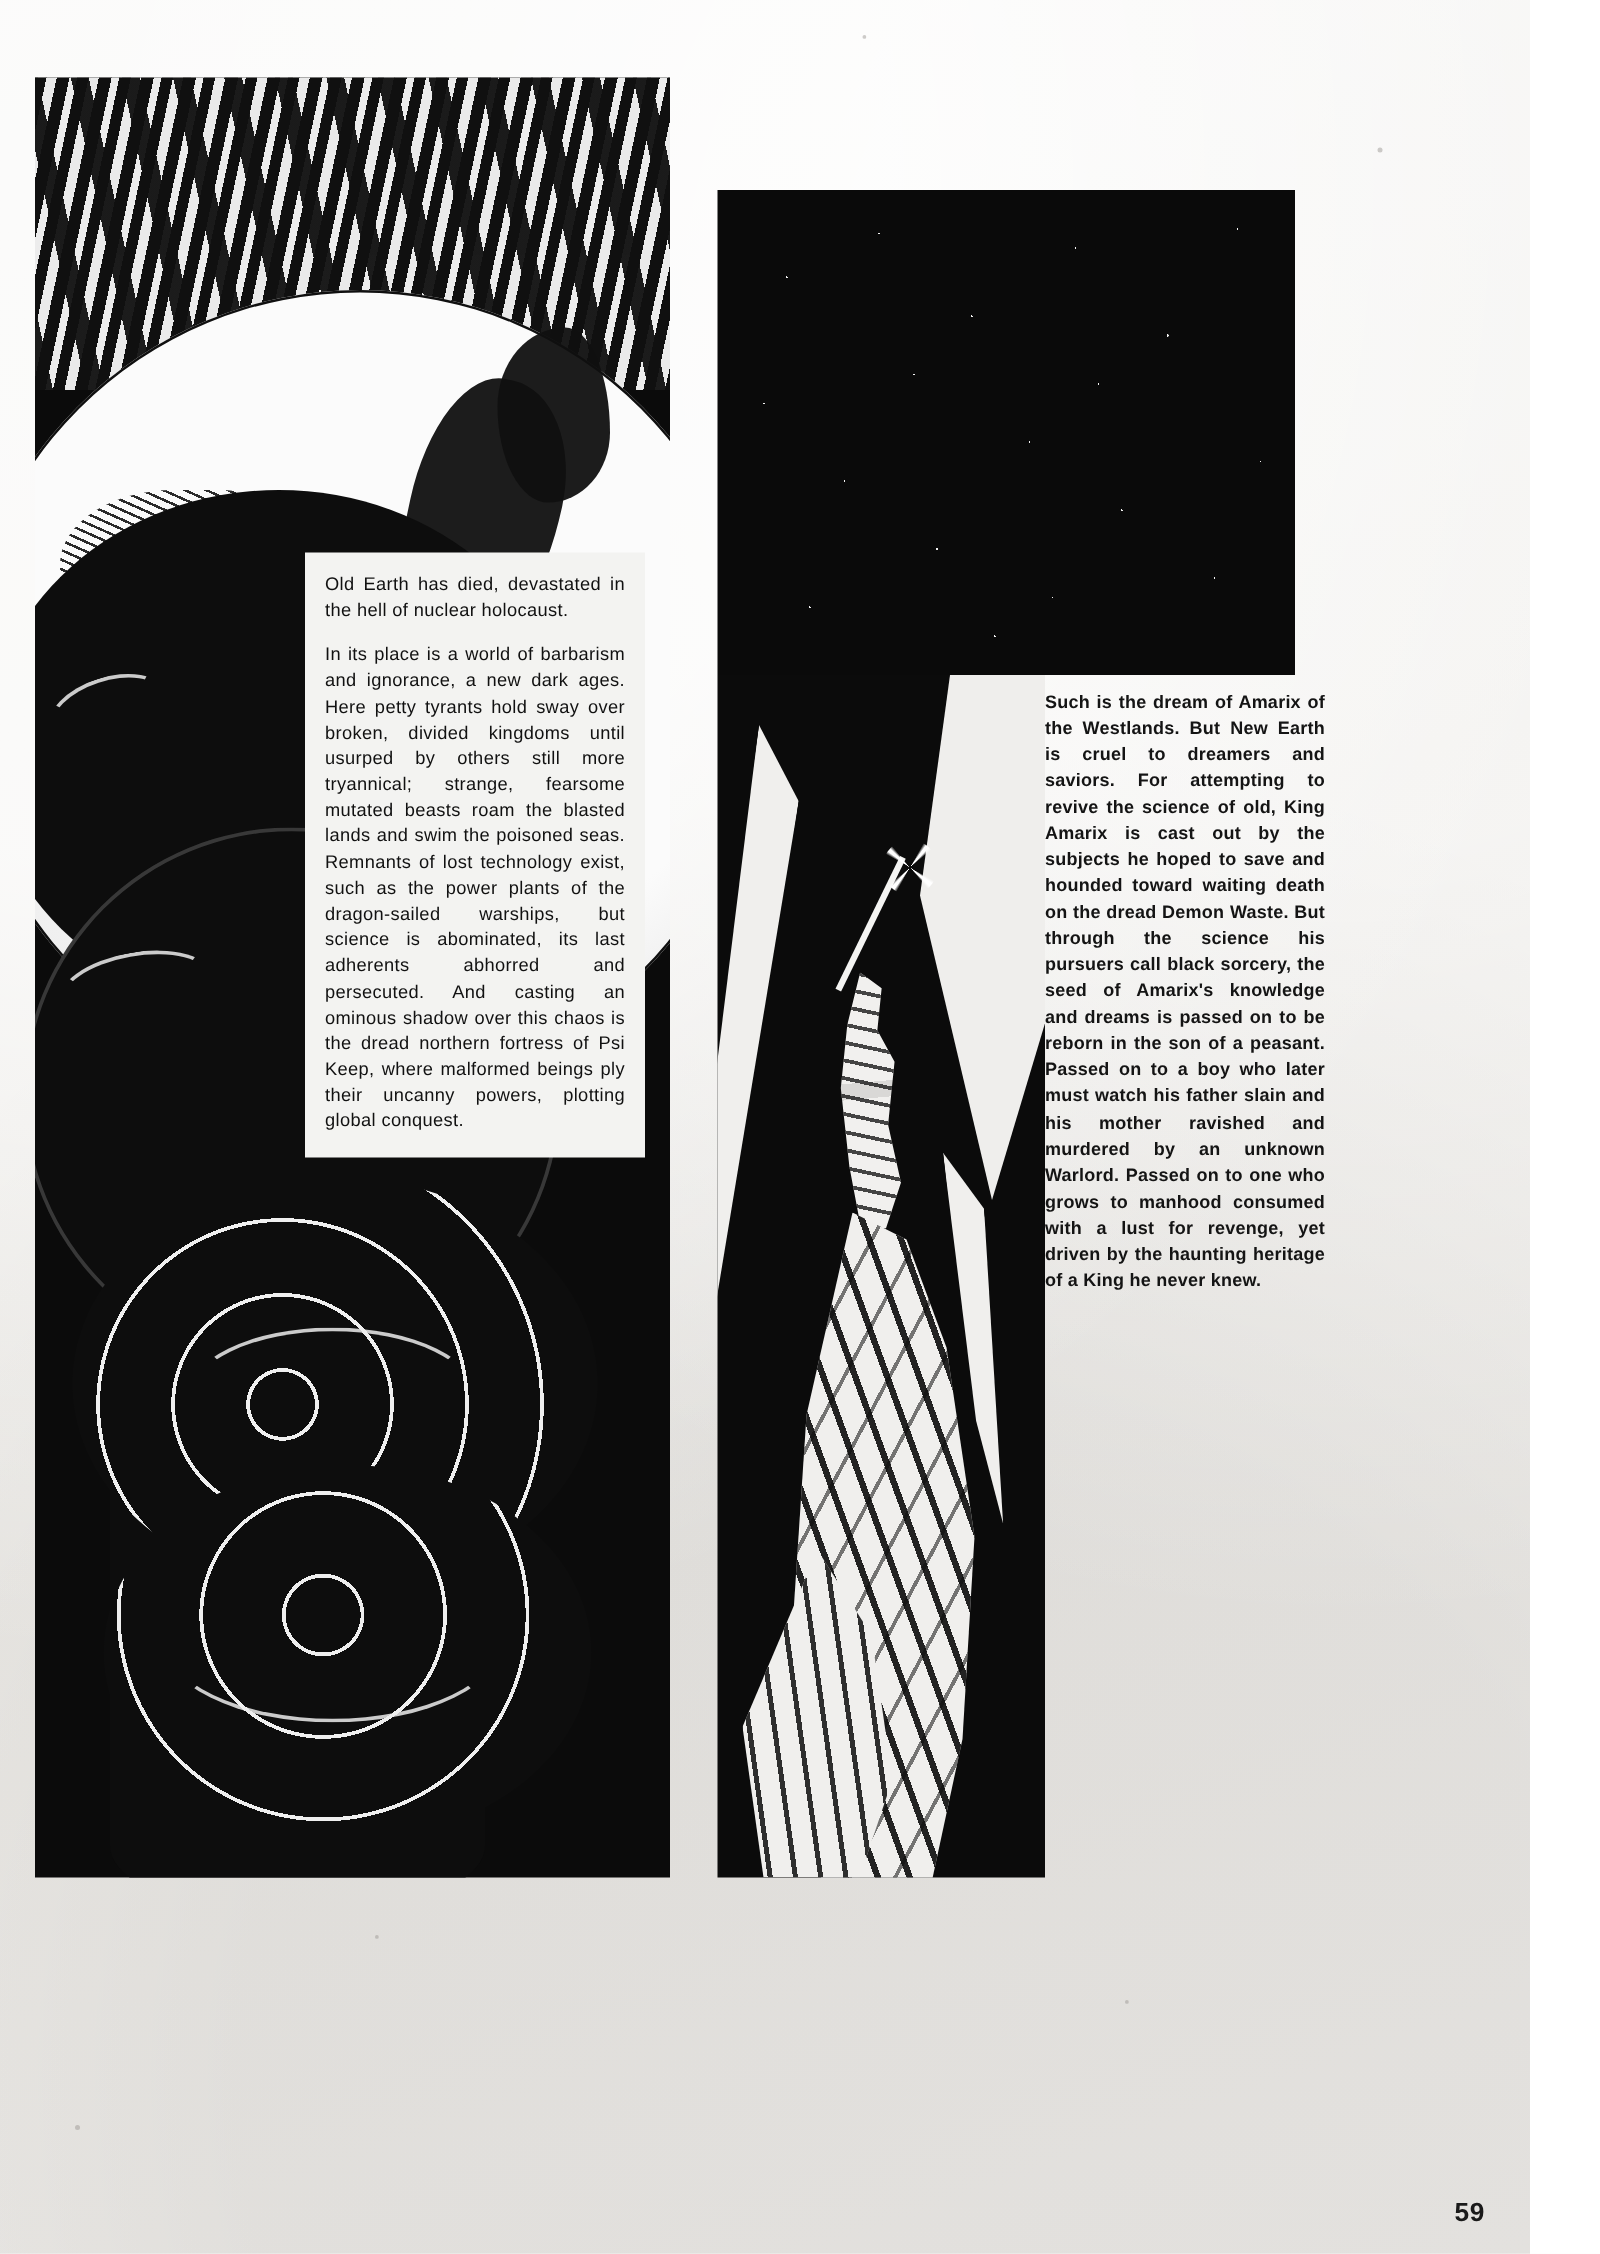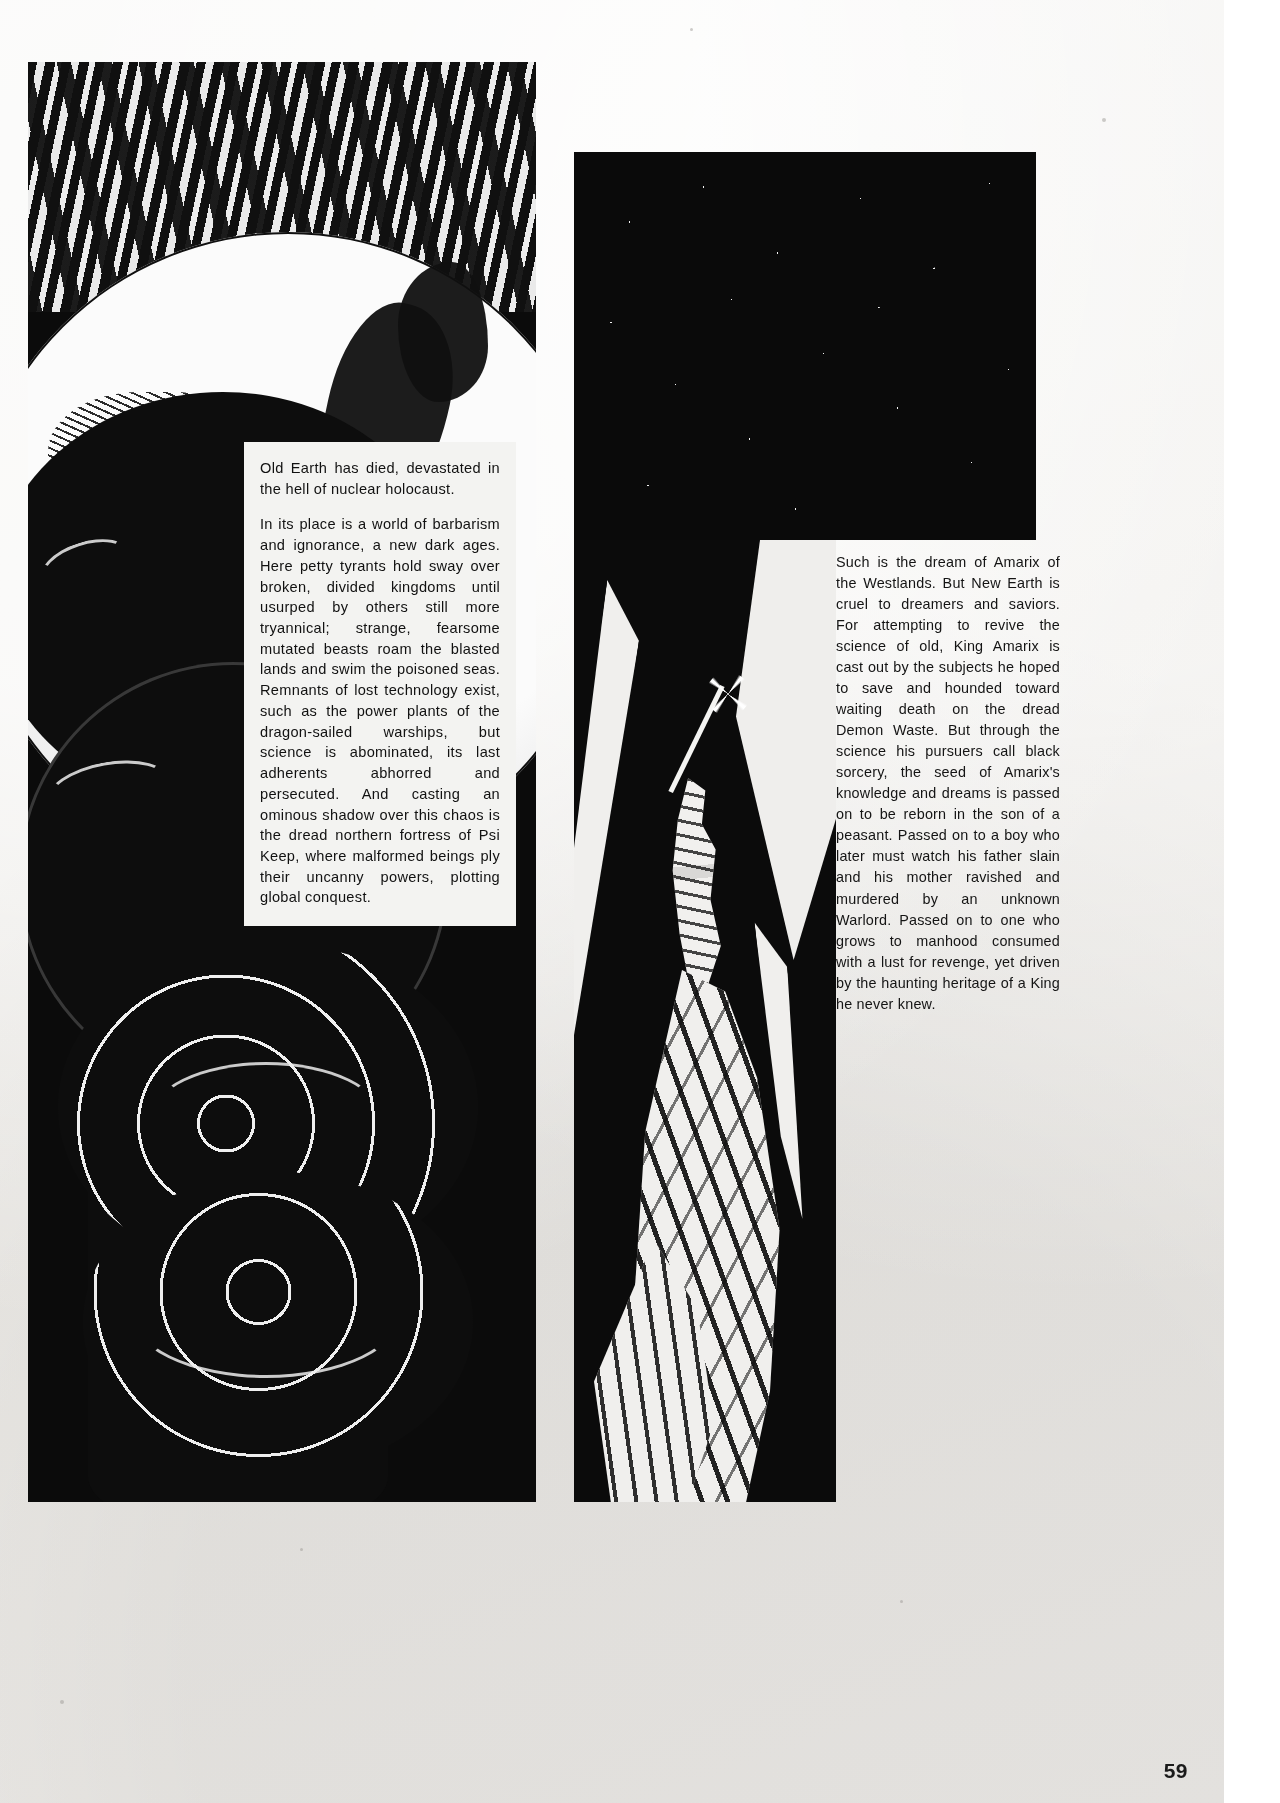--- a/index.html
+++ b/index.html
@@ -237,21 +237,21 @@
     left: 836px;
     top: 552px;
     width: 224px;
     color: #141414;
     font-size: 14.4px;
     line-height: 1.46;
     text-align: justify;
     letter-spacing: .2px;
   }
   #text-right p { margin: 0 0 22px 0; }
-  #text-right p:last-child { margin-bottom: 0; }
+  #text-right p:last-child { margin-bottom: 0; font-weight: bold; }
 
   
   #page-number {
     position:absolute;
     right: 36px;
     bottom: 20px;
     font-size: 21px;
     font-weight: bold;
     color:#1a1a1a;
     letter-spacing:.5px;

